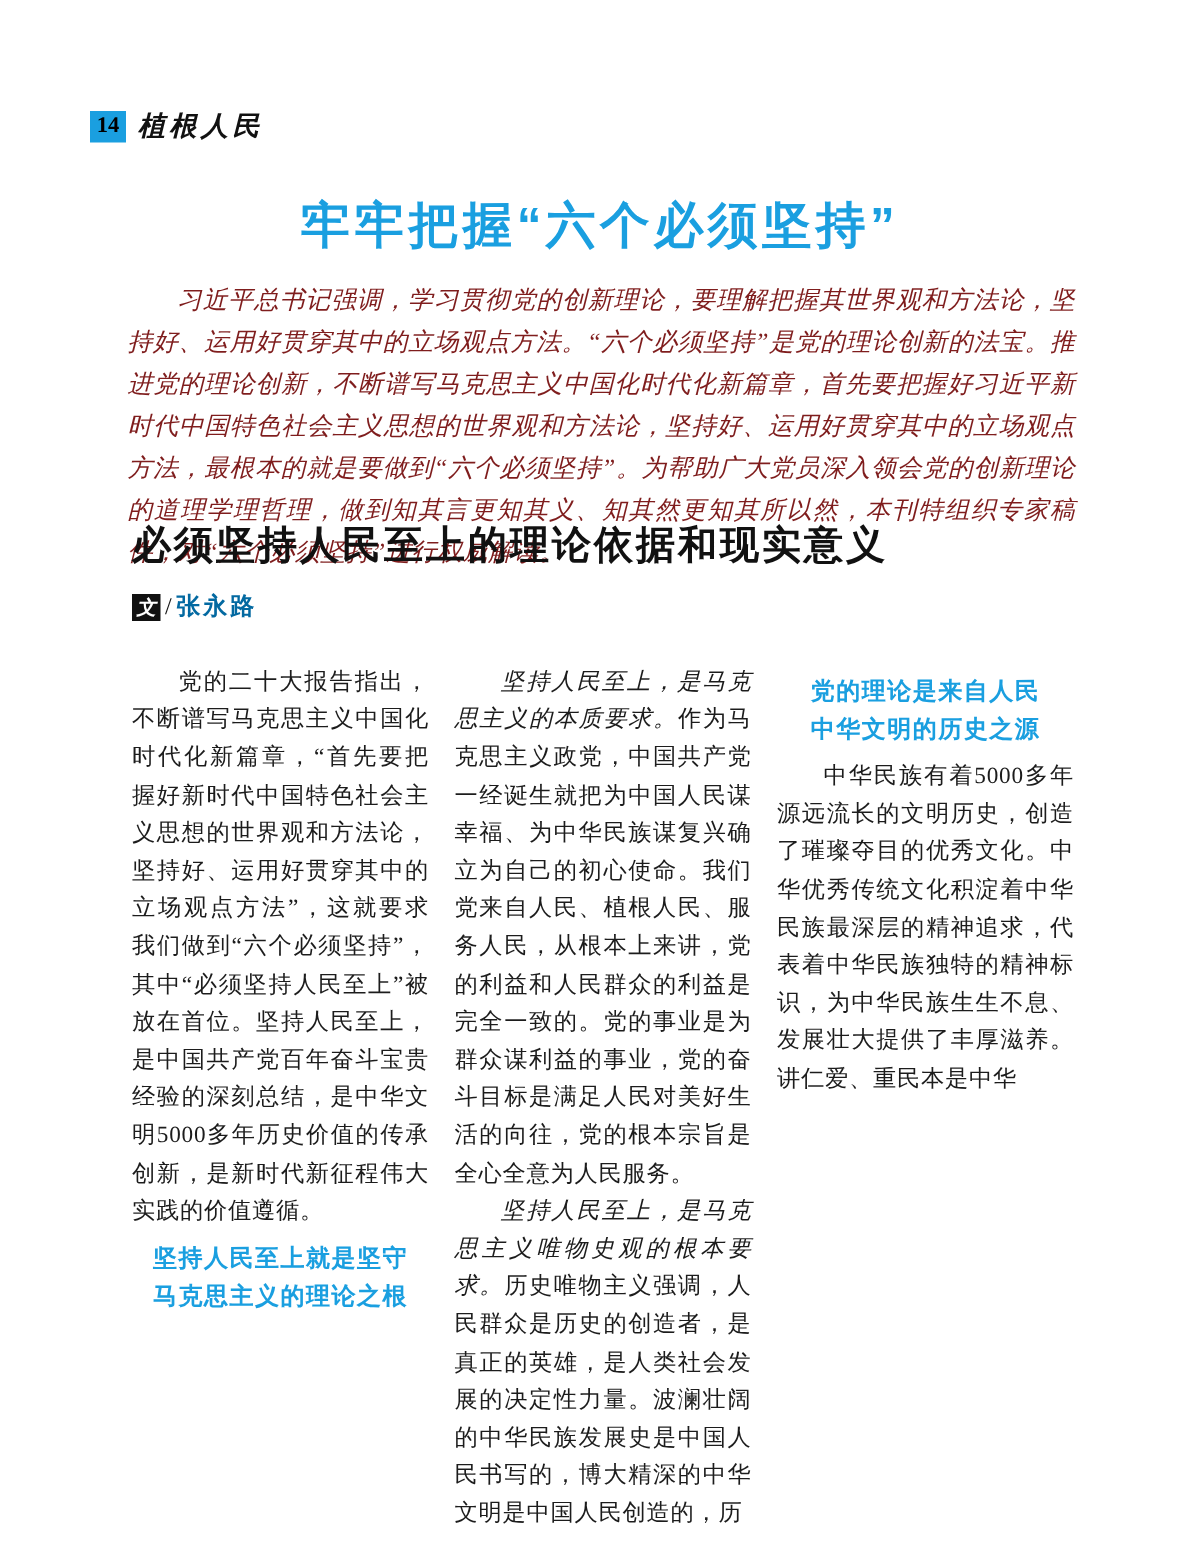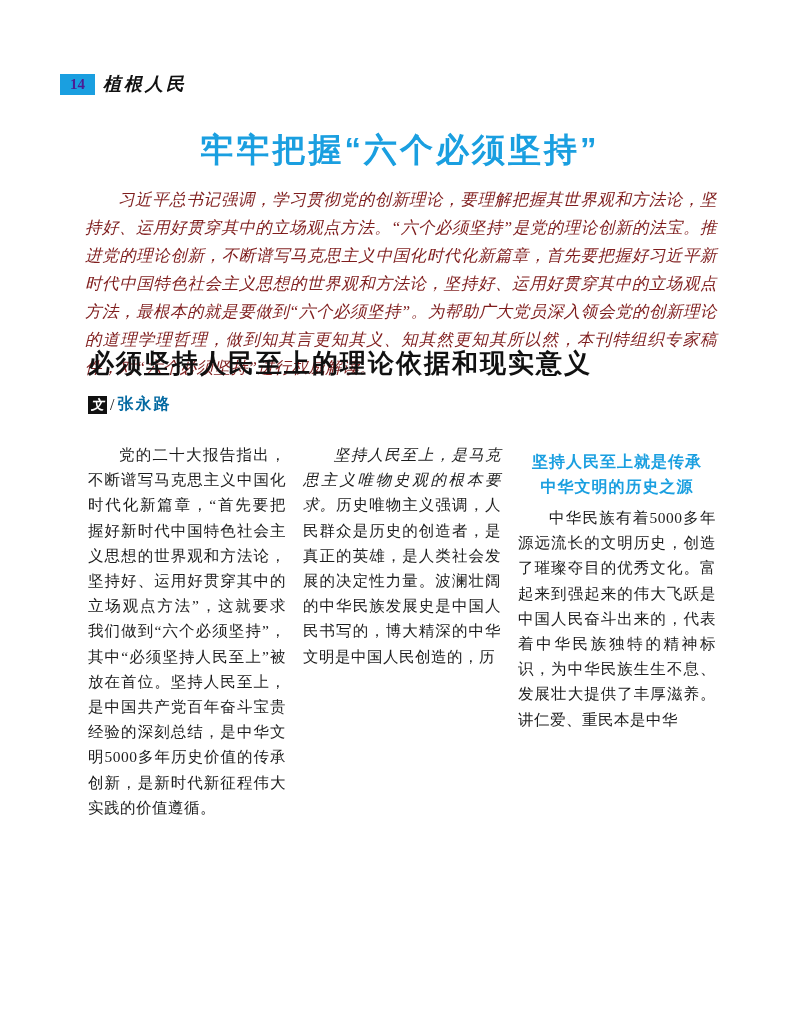--- a/index.html
+++ b/index.html
@@ -12,22 +12,22 @@
     font-family:"Liberation Serif","DejaVu Serif",serif;
     color:#1c1c1c;
   }
   
   .page-header{
     position:absolute;left:60px;top:72px;
     display:flex;align-items:center;gap:8px;
   }
   .page-num-badge{
     display:inline-flex;align-items:center;justify-content:center;
-    width:35px;height:21px;
-    background:#1a9fe0;color:#4c1d95;
+    width:24px;height:21px;
+    background:#1a9fe0;color:#000000;
     font-family:"Liberation Serif","DejaVu Serif",serif;
     font-weight:bold;font-size:15px;
   }
   .section-label{
     font-family:"Liberation Serif","DejaVu Serif",serif;
     font-weight:bold;font-style:italic;
     font-size:18px;color:#111;
     letter-spacing:3px;
   }
   
@@ -111,27 +111,30 @@
   <div class="byline">
     <span class="byline-badge">文</span>
     <span class="byline-slash">/</span>
     <span class="byline-author">张永路</span>
   </div>
 
   <div class="columns">
 
     <div class="col">
       <p class="para indent">党的二十大报告指出，不断谱写马克思主义中国化时代化新篇章，“首先要把握好新时代中国特色社会主义思想的世界观和方法论，坚持好、运用好贯穿其中的立场观点方法”，这就要求我们做到“六个必须坚持”，其中“必须坚持人民至上”被放在首位。坚持人民至上，是中国共产党百年奋斗宝贵经验的深刻总结，是中华文明5000多年历史价值的传承创新，是新时代新征程伟大实践的价值遵循。</p>
+      <h3 class="sub-blue">坚持人民至上就是坚守
+马克思主义的理论之根</h3>
     </div>
 
     <div class="col">
+      <p class="para indent"><span class="kai">坚持人民至上，是马克思主义的本质要求。</span><span>作为马克思主义政党，中国共产党一经诞生就把为中国人民谋幸福、为中华民族谋复兴确立为自己的初心使命。我们党来自人民、植根人民、服务人民，从根本上来讲，党的利益和人民群众的利益是完全一致的。党的事业是为群众谋利益的事业，党的奋斗目标是满足人民对美好生活的向往，党的根本宗旨是全心全意为人民服务。</span></p>
       <p class="para indent"><span class="kai">坚持人民至上，是马克思主义唯物史观的根本要求。</span><span>历史唯物主义强调，人民群众是历史的创造者，是真正的英雄，是人类社会发展的决定性力量。波澜壮阔的中华民族发展史是中国人民书写的，博大精深的中华文明是中国人民创造的，历</span></p>
     </div>
 
     <div class="col">
-      <h3 class="sub-blue">坚持人民至上就是传承
+      <h3 class="sub-blue">党的理论是来自人民
 中华文明的历史之源</h3>
-      <p class="para indent">中华民族有着5000多年源远流长的文明历史，创造了璀璨夺目的优秀文化。富起来到强起来的伟大飞跃是中国人民奋斗出来的，代表着中华民族独特的精神标识，为中华民族生生不息、发展壮大提供了丰厚滋养。讲仁爱、重民本是中华</p>
+      <p class="para indent">中华民族有着5000多年源远流长的文明历史，创造了璀璨夺目的优秀文化。中华优秀传统文化积淀着中华民族最深层的精神追求，代表着中华民族独特的精神标识，为中华民族生生不息、发展壮大提供了丰厚滋养。讲仁爱、重民本是中华</p>
     </div>
 
   </div>
 
 </div>
 
 </body></html>

